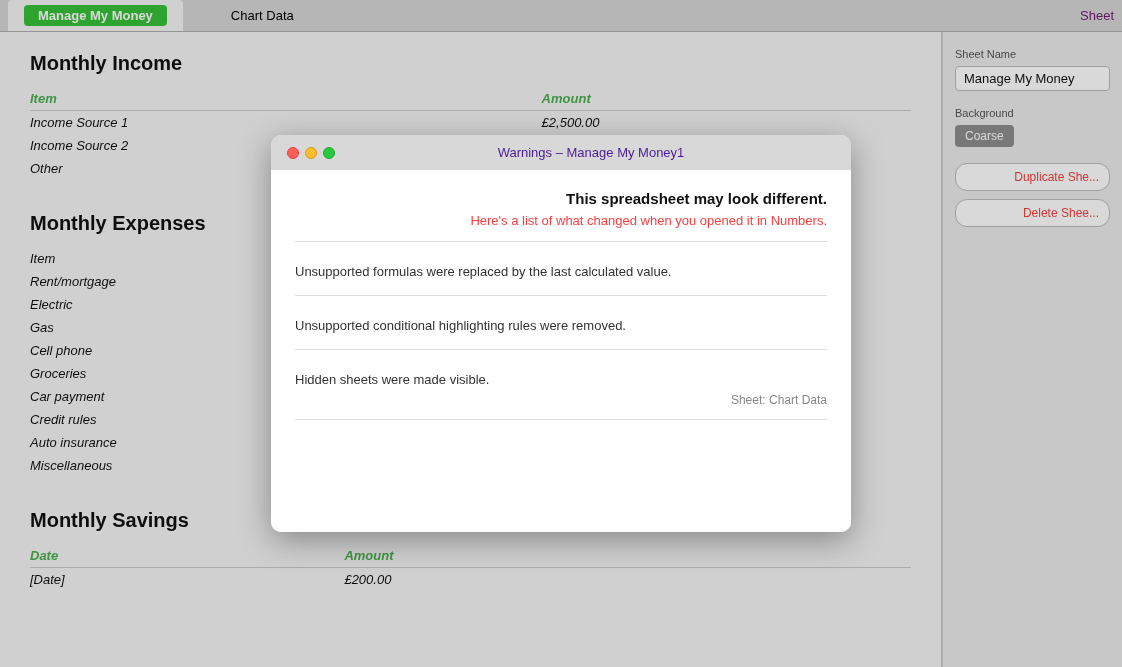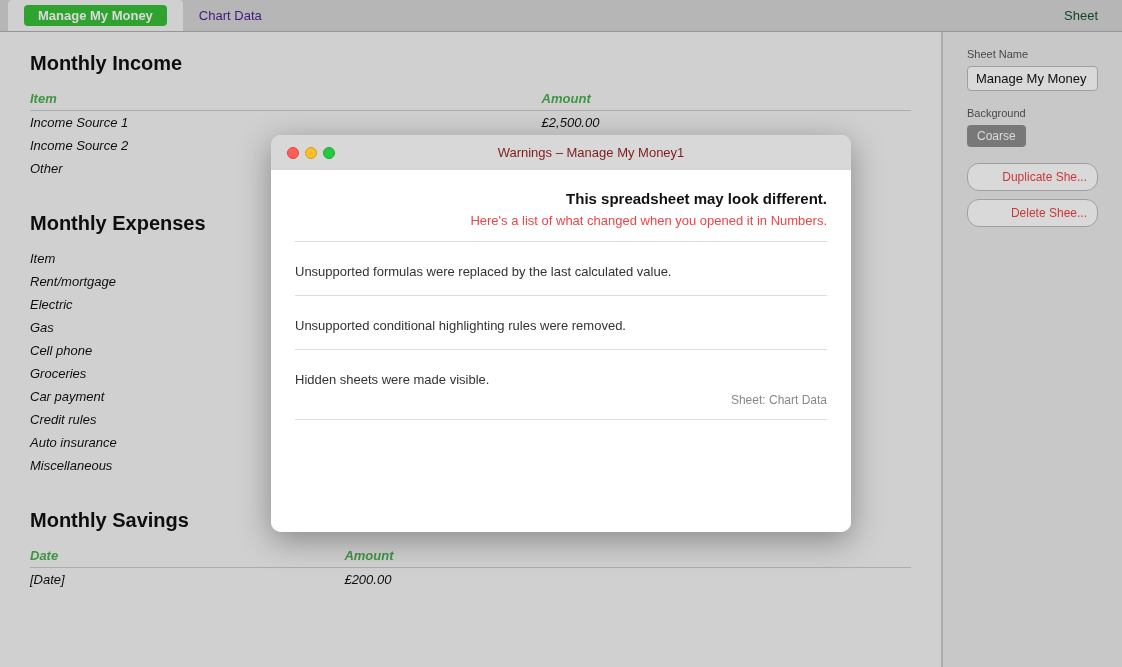--- a/index.html
+++ b/index.html
@@ -33,30 +33,31 @@
       border-radius: 4px 4px 0 0;
       position: relative;
     }
     .tab.active {
       background: #f5f5f5;
       color: #000;
       font-weight: 500;
     }
     .tab.inactive {
       background: transparent;
-      color: #4c1d95;
+      color: #000000;
+      margin-left: 32px;
     }
     .tab-bar-right {
       position: absolute;
-      right: 24px;
+      right: 8px;
       top: 0;
       height: 100%;
       display: flex;
       align-items: center;
-      color: #14532d;
+      color: #701a75;
       font-size: 13px;
     }
     .tab-active-bg {
       background: #38c038;
       border-radius: 4px;
       padding: 3px 14px;
       color: white;
       font-size: 13px;
       font-weight: 600;
     }
@@ -140,21 +141,21 @@
       width: 1px;
       background: #ccc;
       height: 100%;
       flex-shrink: 0;
     }
 
     
     .right-panel {
       width: 180px;
       background: #ececec;
-      padding: 16px 24px;
+      padding: 16px 12px;
       border-left: 1px solid #ccc;
       overflow: hidden;
     }
 
     .panel-label {
       font-size: 11px;
       color: #555;
       margin-bottom: 6px;
     }
 
@@ -242,21 +243,21 @@
     }
 
     .tl-close { background: #fe5f57; border: 1px solid #e0443e; }
     .tl-min { background: #febc2e; border: 1px solid #d4a017; }
     .tl-max { background: #28c840; border: 1px solid #1aaa2f; }
 
     .modal-title-text {
       flex: 1;
       text-align: center;
       font-size: 13px;
-      color: #7f1d1d;
+      color: #4c1d95;
     }
 
     .modal-body {
       padding: 20px 24px;
       background: white;
     }
 
     .modal-headline {
       font-size: 15px;
       font-weight: 700;

